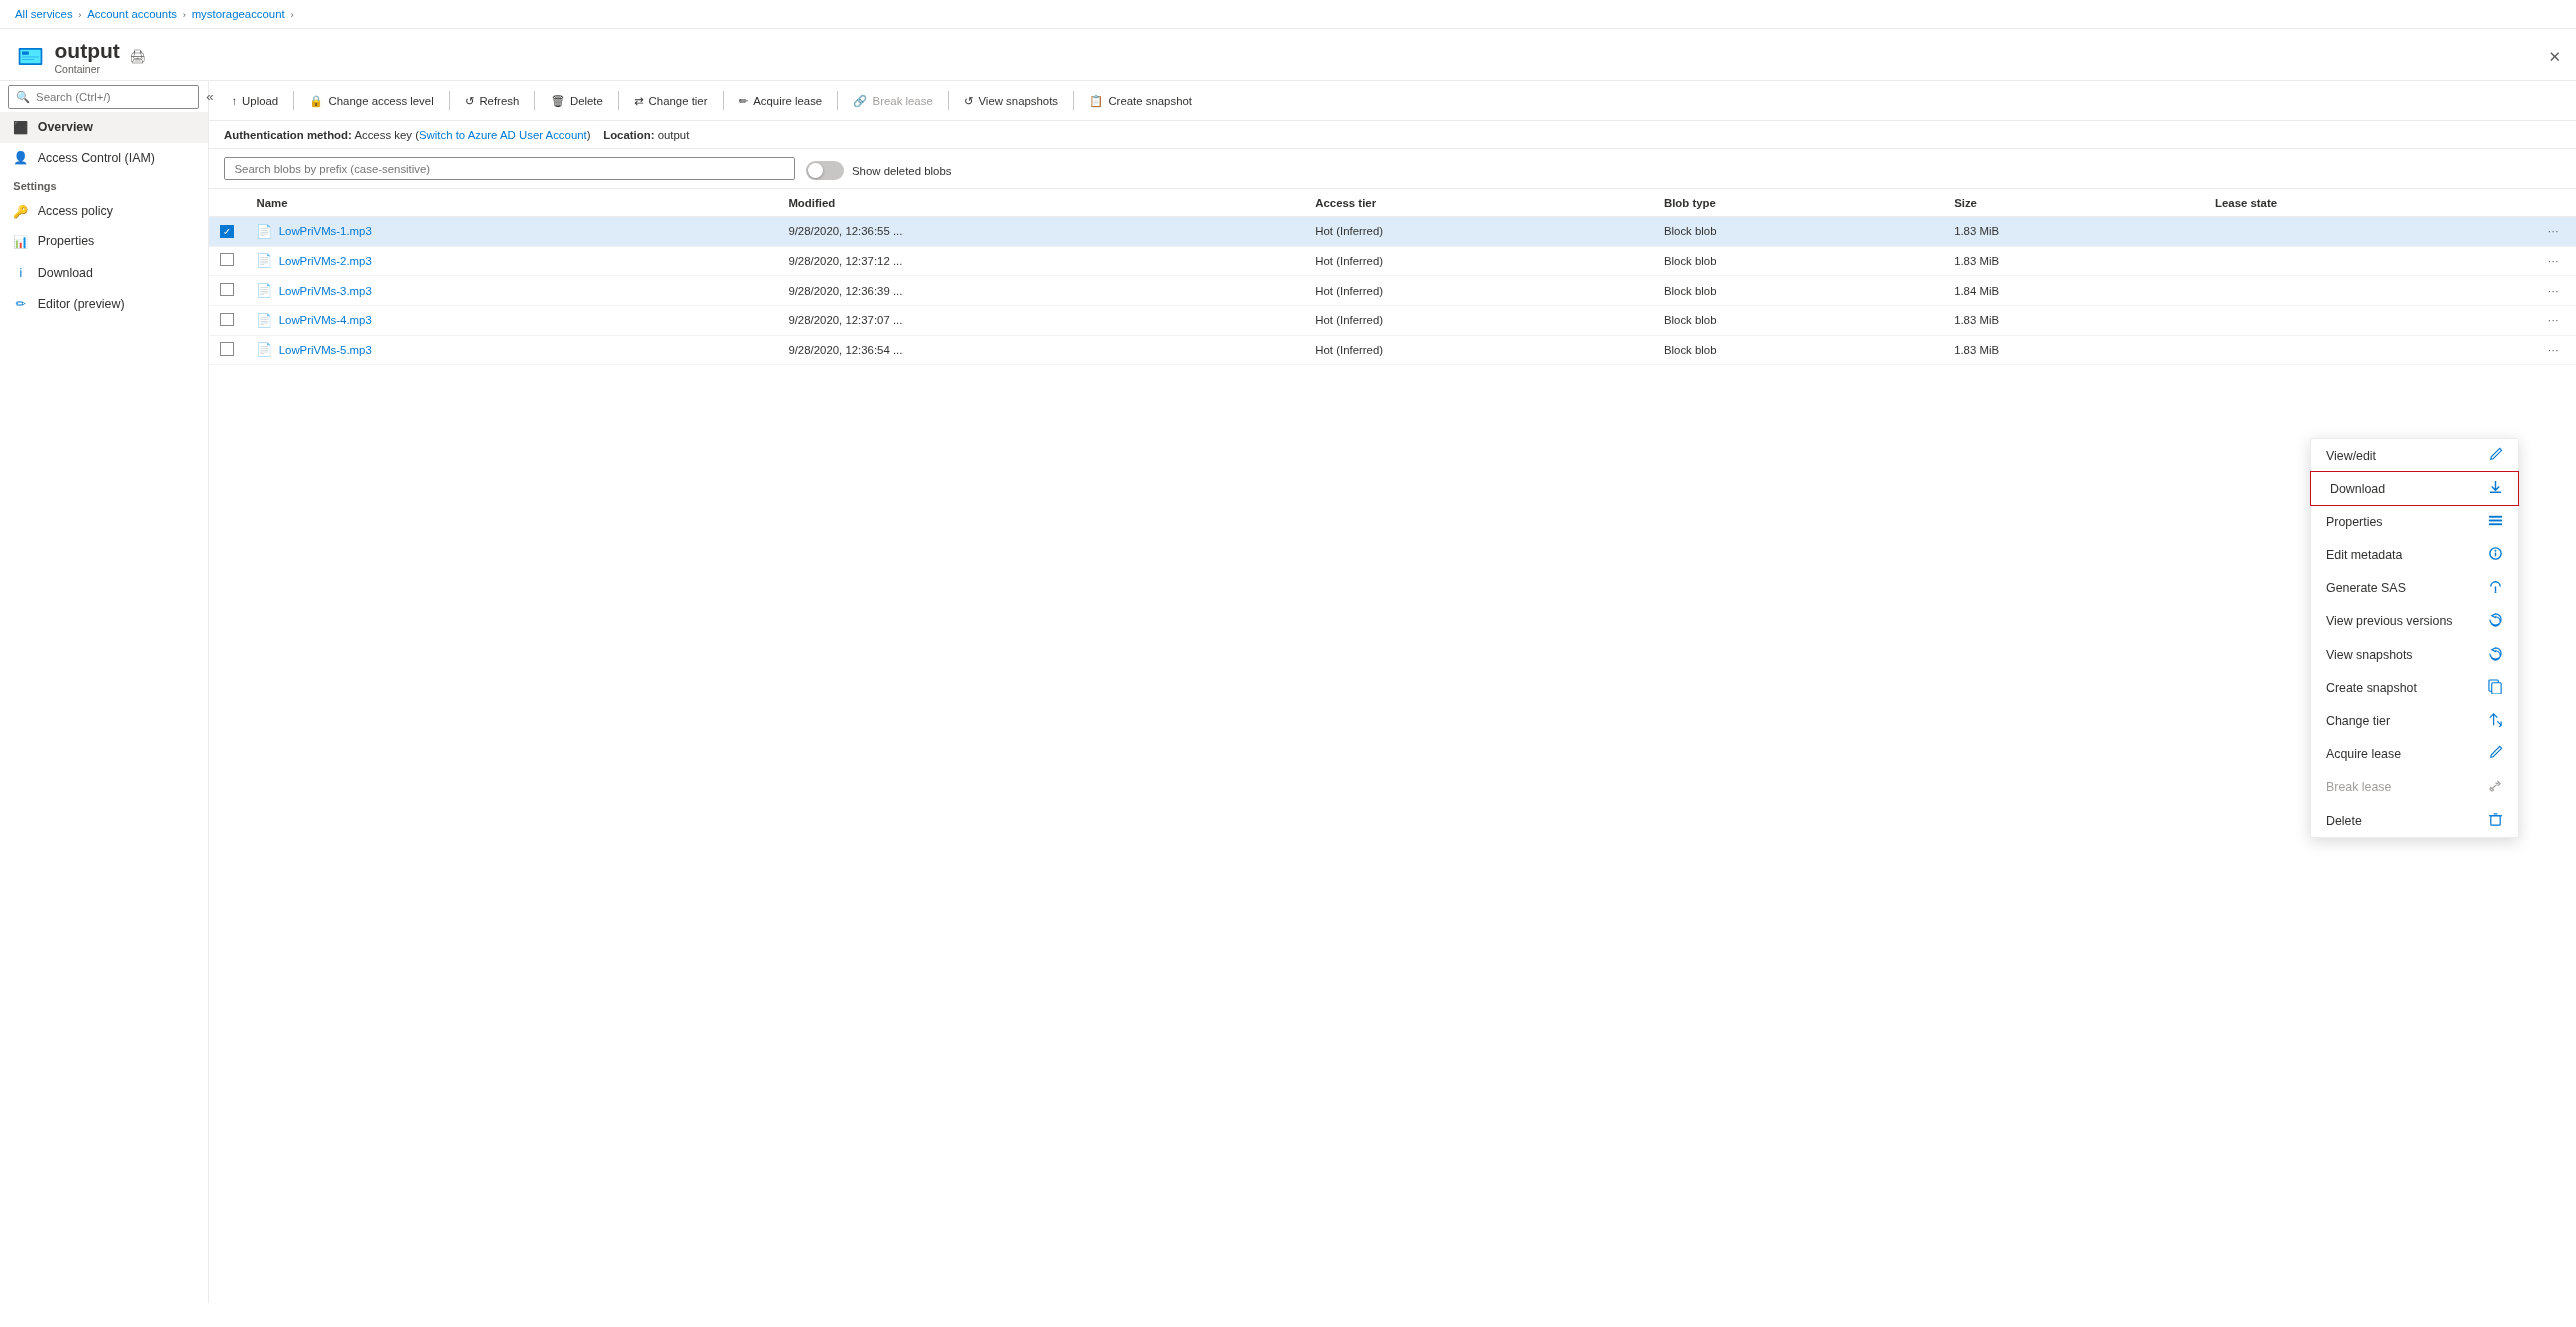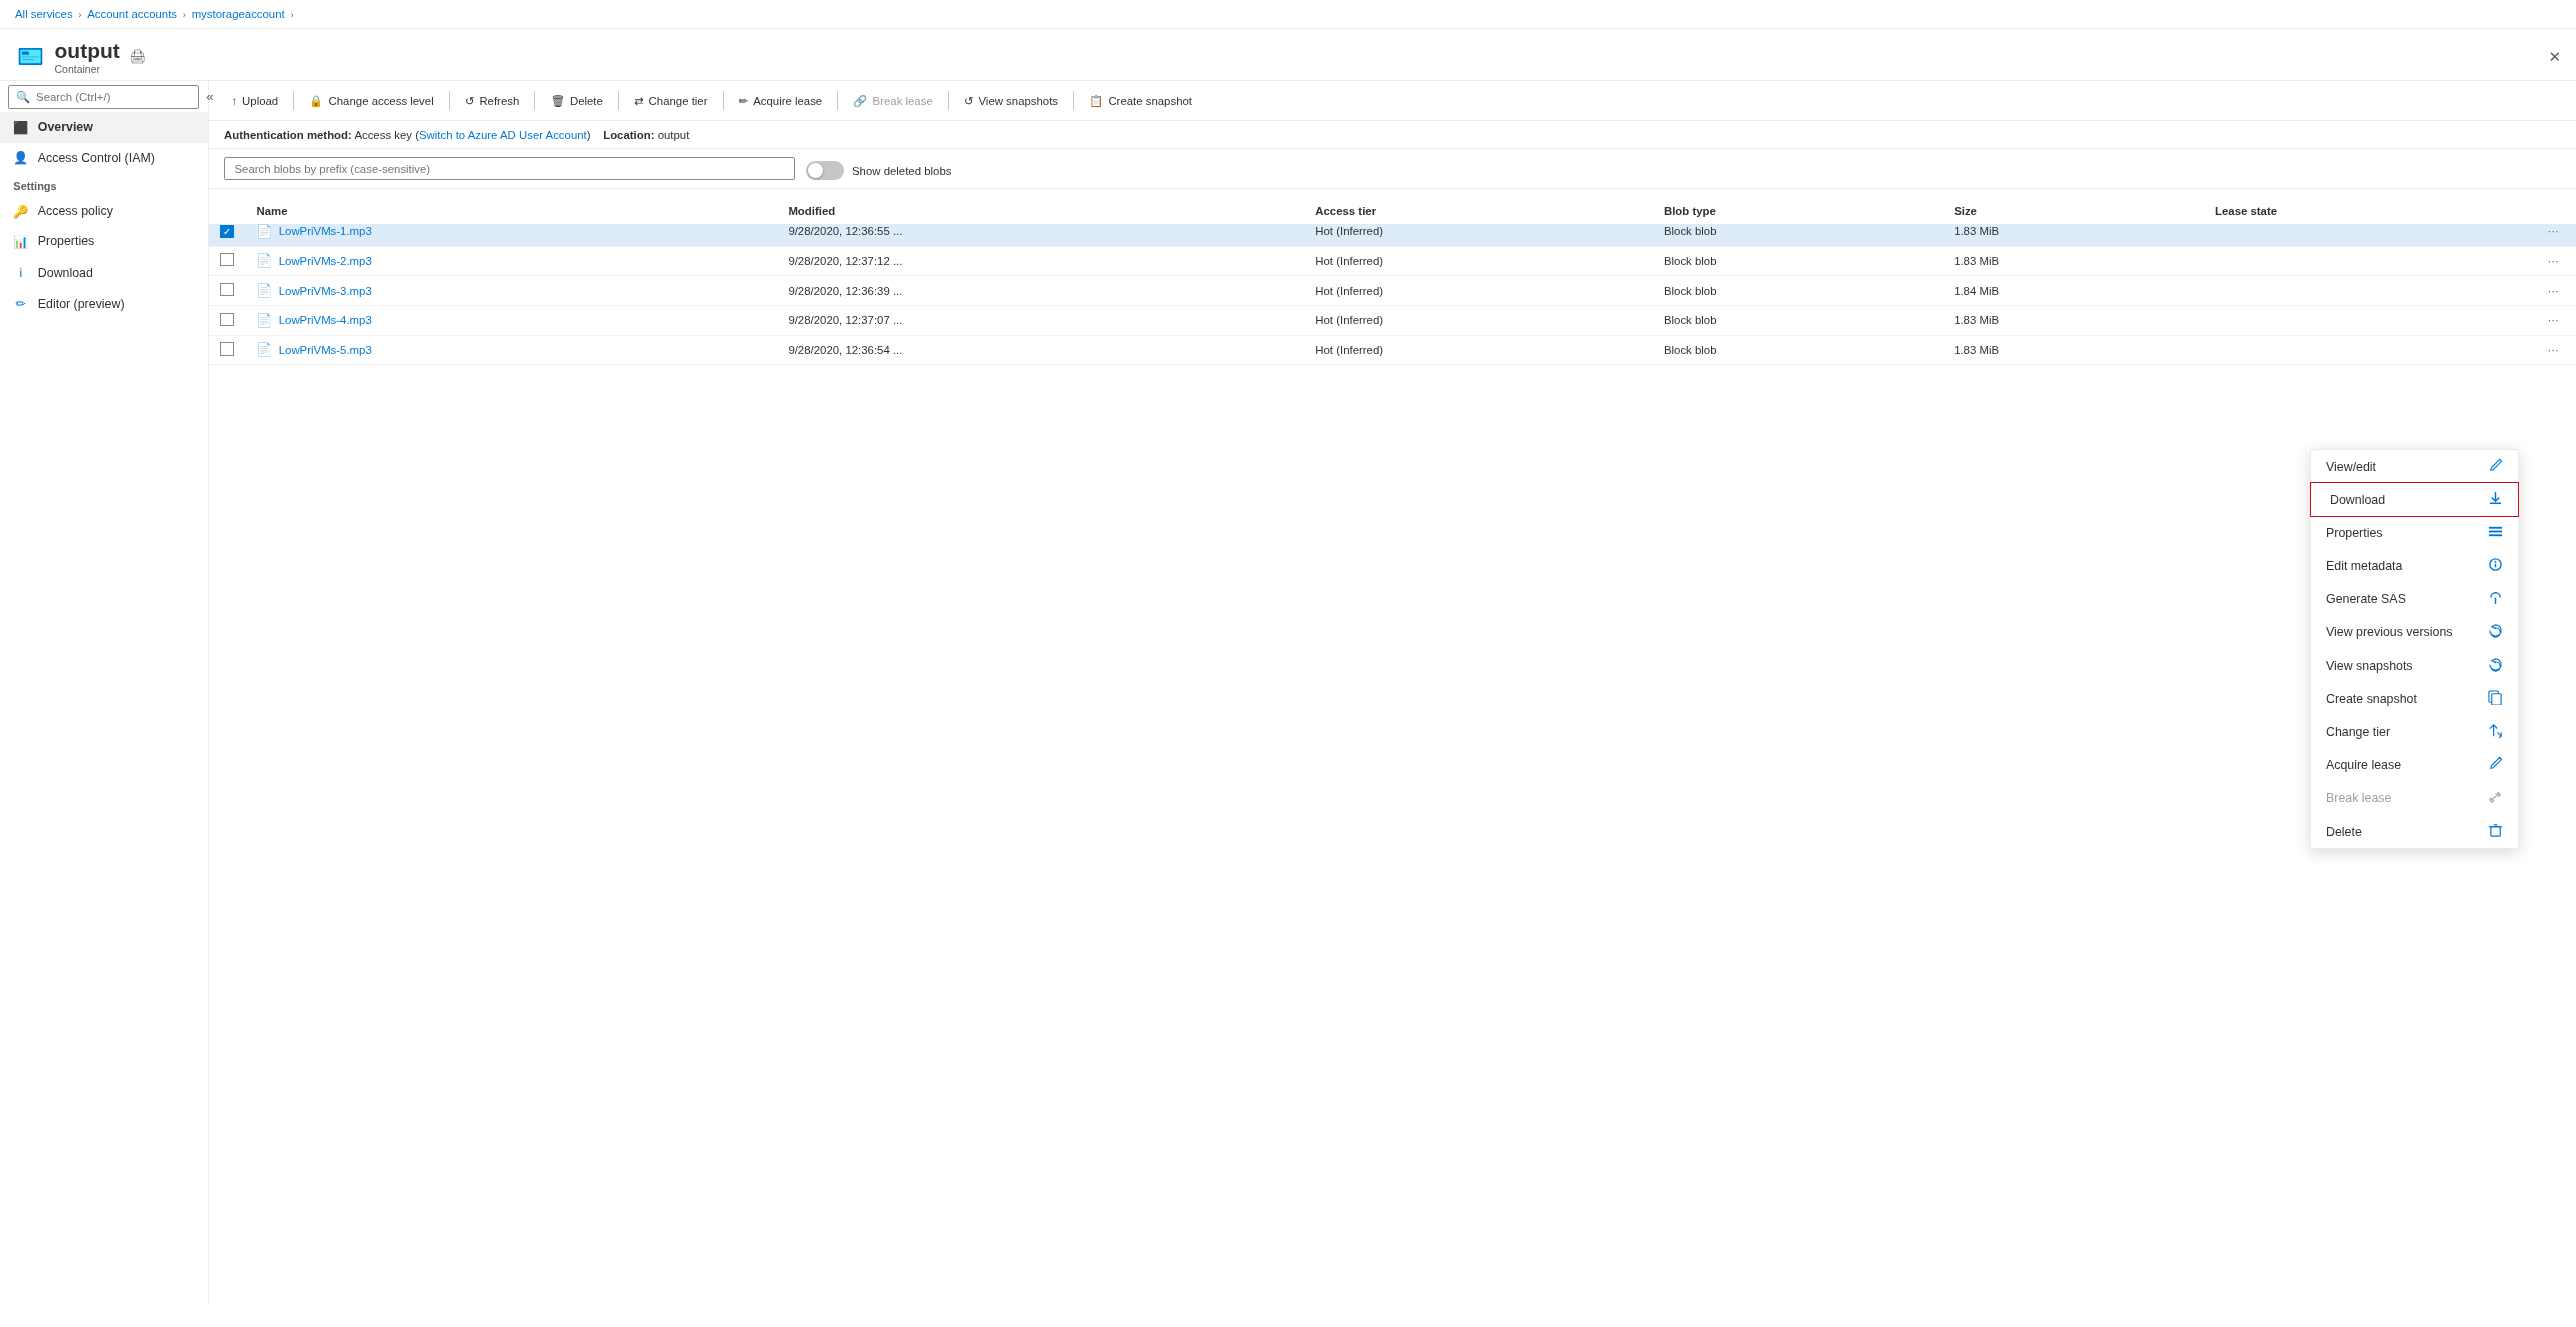--- a/index.html
+++ b/index.html
@@ -51,34 +51,34 @@
     
     .filter-bar { display: flex; align-items: flex-end; padding: 7.6px 15px; gap: 11.4px; border-bottom: 1px solid #edebe9; }
     .filter-input { flex: 1; max-width: 571px; border: 1px solid #8a8886; border-radius: 1.9px; padding: 4.8px 9.5px; font-size: 11.4px; color: #323130; outline: none; }
     .toggle-wrap { display: flex; align-items: center; gap: 7.6px; font-size: 11.4px; color: #323130; }
     .toggle { width: 38px; height: 19px; background: #c8c6c4; border-radius: 9.5px; position: relative; cursor: pointer; }
     .toggle-knob { width: 15px; height: 15px; background: #fff; border-radius: 50%; position: absolute; top: 1.9px; left: 1.9px; transition: left 0.2s; box-shadow: 0 1px 2.9px rgba(0,0,0,0.3); }
 
     
     .table-wrap { flex: 1; overflow: auto; position: relative; }
     table { width: 100%; border-collapse: collapse; }
-    thead th { text-align: left; padding: 7.6px 11.4px; font-size: 11.4px; font-weight: 600; color: #323130; border-bottom: 1px solid #edebe9; background: #fff; position: sticky; top: 8px; z-index: 1; white-space: nowrap; }
+    thead th { text-align: left; padding: 7.6px 11.4px; font-size: 11.4px; font-weight: 600; color: #323130; border-bottom: 1px solid #edebe9; background: #fff; position: sticky; top: 0; z-index: 1; white-space: nowrap; }
     tbody tr { border-bottom: 1px solid #f3f2f1; }
     tbody tr.selected { background: #deecf9; }
     tbody td { padding: 6.7px 11.4px; font-size: 11.4px; color: #323130; vertical-align: middle; white-space: nowrap; }
     .checkbox-cell { width: 34px; }
     .checkbox { width: 13.3px; height: 13.3px; border: 1px solid #8a8886; display: inline-flex; align-items: center; justify-content: center; cursor: pointer; background: #fff; }
     .checkbox.checked { background: #0078d4; border-color: #0078d4; }
     .checkbox.checked::after { content: '✓'; color: #fff; font-size: 9.5px; }
     .file-icon { display: inline-flex; align-items: center; gap: 5.7px; }
     .file-doc { color: #0078d4; font-size: 13.3px; }
     .more-btn { cursor: pointer; color: #605e5c; padding: 1.9px 5.7px; border-radius: 1.9px; }
 
     
-    .context-menu { position: absolute; top: 260px; right: 57px; background: #fff; border: 1px solid #edebe9; box-shadow: 0 3.8px 15px rgba(0,0,0,0.15); border-radius: 1.9px; min-width: 209px; z-index: 100; }
+    .context-menu { position: absolute; top: 249px; right: 57px; background: #fff; border: 1px solid #edebe9; box-shadow: 0 3.8px 15px rgba(0,0,0,0.15); border-radius: 1.9px; min-width: 209px; z-index: 100; }
     .ctx-item { display: flex; align-items: center; justify-content: space-between; padding: 7.6px 15px; cursor: pointer; font-size: 12.4px; color: #323130; }
     .ctx-item.disabled { color: #a19f9d; cursor: default; }
     .ctx-item.highlighted { border: 1.9px solid #c50f1f; margin: -1px; padding-left: 19px; }
     .ctx-icon { color: #0078d4; font-size: 13.3px; }
     .ctx-icon.disabled { color: #a19f9d; }
   </style>
 </head>
 <body>
 
 <div class="breadcrumb">

